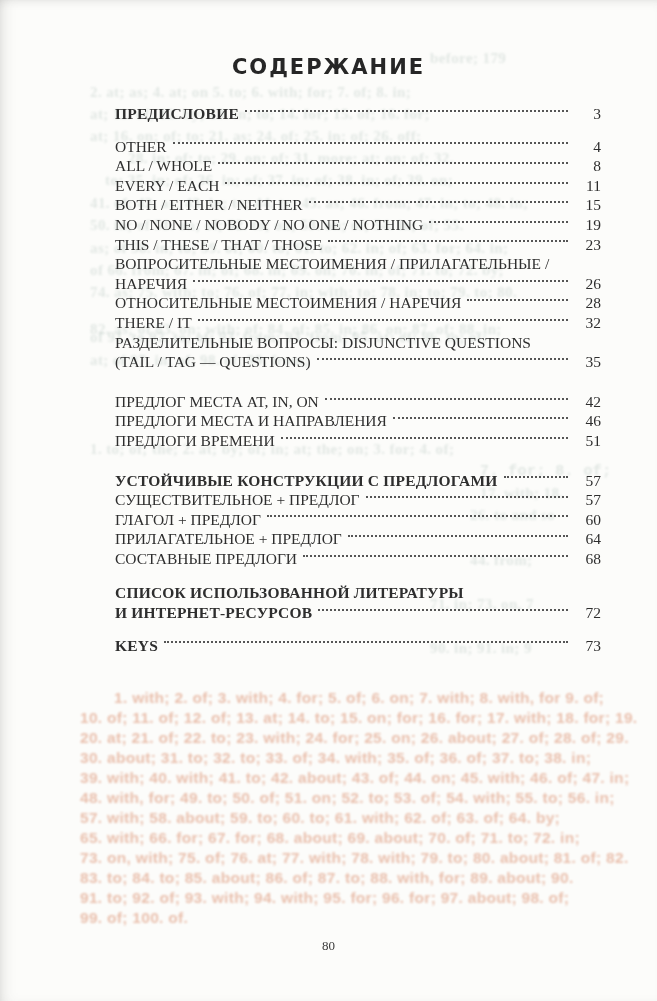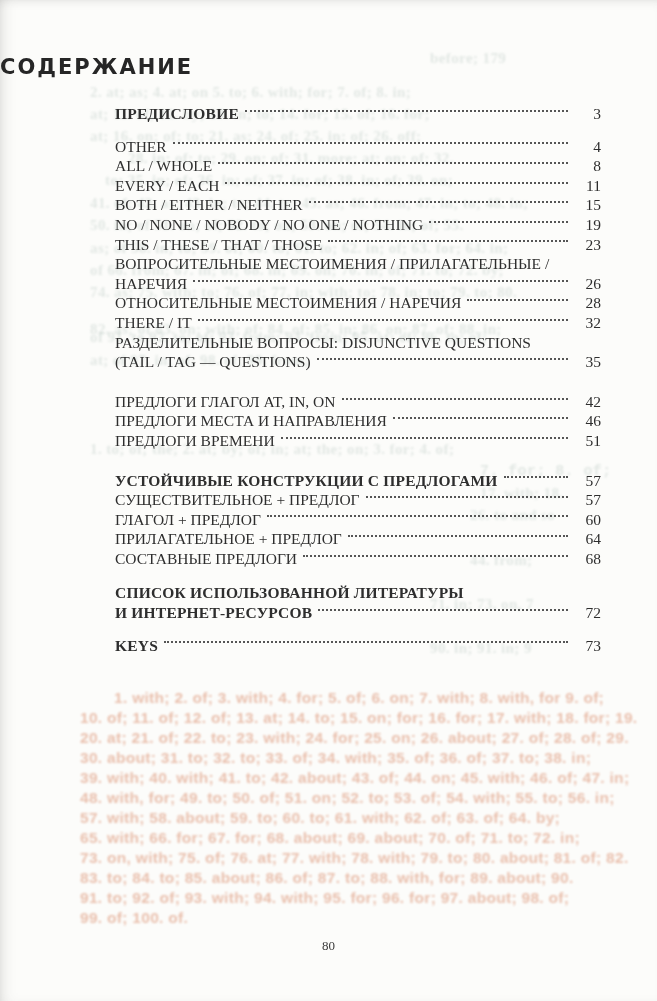--- a/index.html
+++ b/index.html
@@ -26,21 +26,21 @@
   .ghost-para{
     position:absolute;left:80px;top:688px;width:562px;
     font-family:Liberation Sans, sans-serif;font-size:15.5px;font-weight:bold;
     line-height:20px;color:#c2410c;opacity:.32;filter:blur(0.9px);
     text-align:justify;letter-spacing:.3px;
   }
   .ghost-para .gline{display:block;}
   .ghost-para .gline:first-child{text-indent:34px;}
   
   .title{
-    position:absolute;left:0;top:55px;width:657px;
+    position:absolute;left:0;top:55px;width:657px;text-align:center;
     font-family:"DejaVu Sans", sans-serif;font-weight:bold;
     font-size:21px;letter-spacing:2px;color:#262626;
   }
   .toc{
     position:absolute;left:115px;top:104px;width:486px;
     font-size:15.5px;line-height:19.6px;color:#2e2e2e;
   }
   .toc-row{display:flex;align-items:center;white-space:nowrap;}
   .toc-row.bold .toc-label{font-weight:bold;letter-spacing:.2px;}
   .toc-row.gap-sm{margin-bottom:13px;}
@@ -160,21 +160,21 @@
       </div>
       <div class="toc-row">
         <span class="toc-label">РАЗДЕЛИТЕЛЬНЫЕ ВОПРОСЫ: DISJUNCTIVE QUESTIONS</span>
       </div>
       <div class="toc-row gap-lg">
         <span class="toc-label">(TAIL / TAG — QUESTIONS)</span>
         <span class="leader"></span>
         <span class="toc-page">35</span>
       </div>
       <div class="toc-row">
-        <span class="toc-label">ПРЕДЛОГИ ГЛАГОЛ AT, IN, ON</span>
+        <span class="toc-label">ПРЕДЛОГ МЕСТА AT, IN, ON</span>
         <span class="leader"></span>
         <span class="toc-page">42</span>
       </div>
       <div class="toc-row">
         <span class="toc-label">ПРЕДЛОГИ МЕСТА И НАПРАВЛЕНИЯ</span>
         <span class="leader"></span>
         <span class="toc-page">46</span>
       </div>
       <div class="toc-row gap-lg">
         <span class="toc-label">ПРЕДЛОГИ ВРЕМЕНИ</span>

